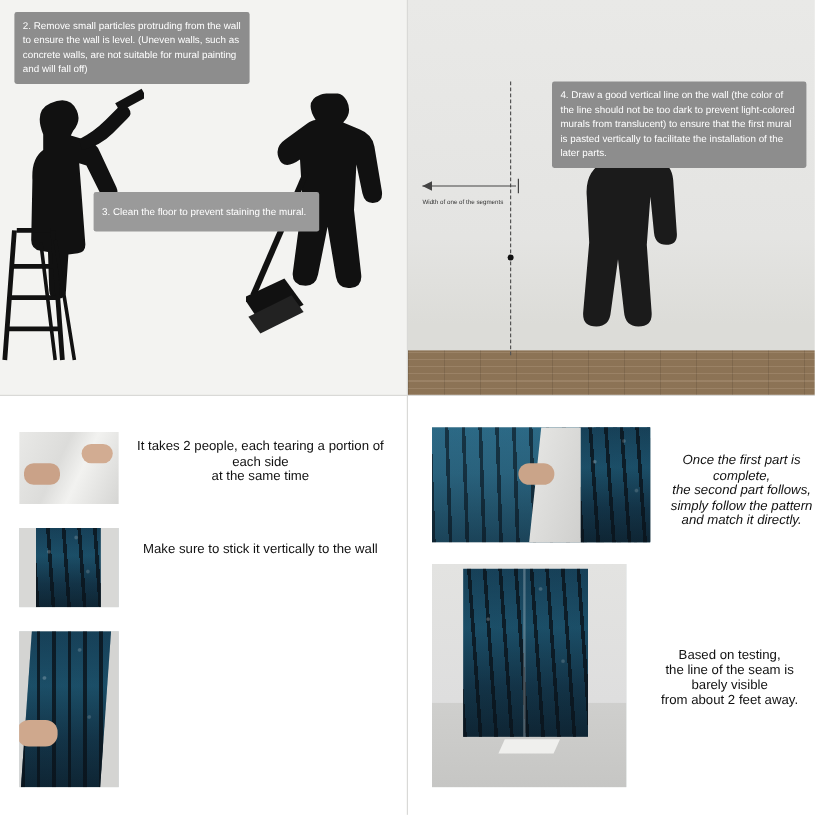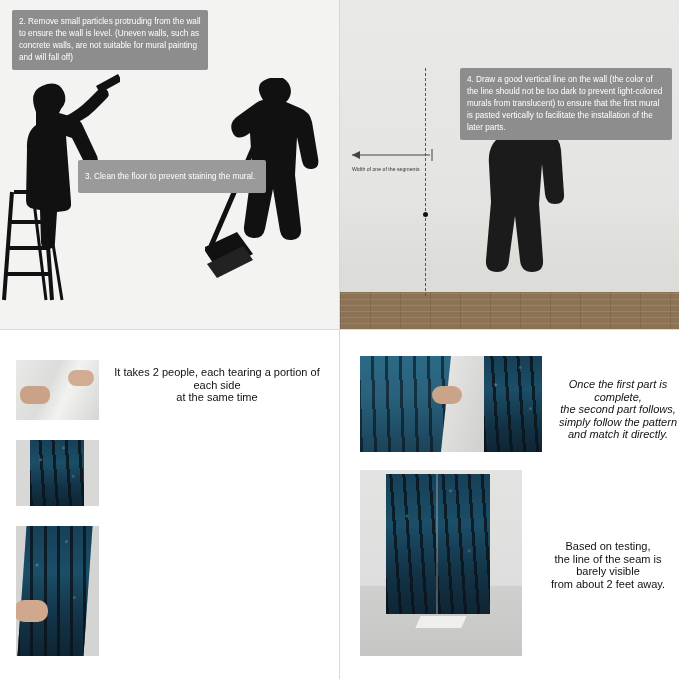--- a/index.html
+++ b/index.html
@@ -140,20 +140,21 @@
     </div>
     <div class="cap" style="left:112px;top:36px;width:210px;white-space:pre-line;">It takes 2 people, each tearing a portion of each side
  at the same time</div>
 
     <div class="thumb" style="left:16px;top:110px;width:83px;height:66px;">
       <div style="position:absolute;inset:0;background:#d8d8d6;"></div>
       <div style="position:absolute;left:14px;top:0;width:54px;height:100%;">
         <div class="forest"></div>
       </div>
     </div>
+    <div class="cap" style="left:112px;top:122px;width:210px;">Make sure to stick it vertically to the wall</div>
 
     <div class="thumb" style="left:16px;top:196px;width:83px;height:130px;">
       <div style="position:absolute;inset:0;background:#d4d4d2;"></div>
       <div style="position:absolute;left:6px;top:0;width:66px;height:100%;transform:skewX(-4deg);">
         <div class="forest"></div>
       </div>
       <div style="position:absolute;left:-2px;top:74px;width:34px;height:22px;background:#cfa88d;border-radius:10px;"></div>
     </div>
   </div>
 

